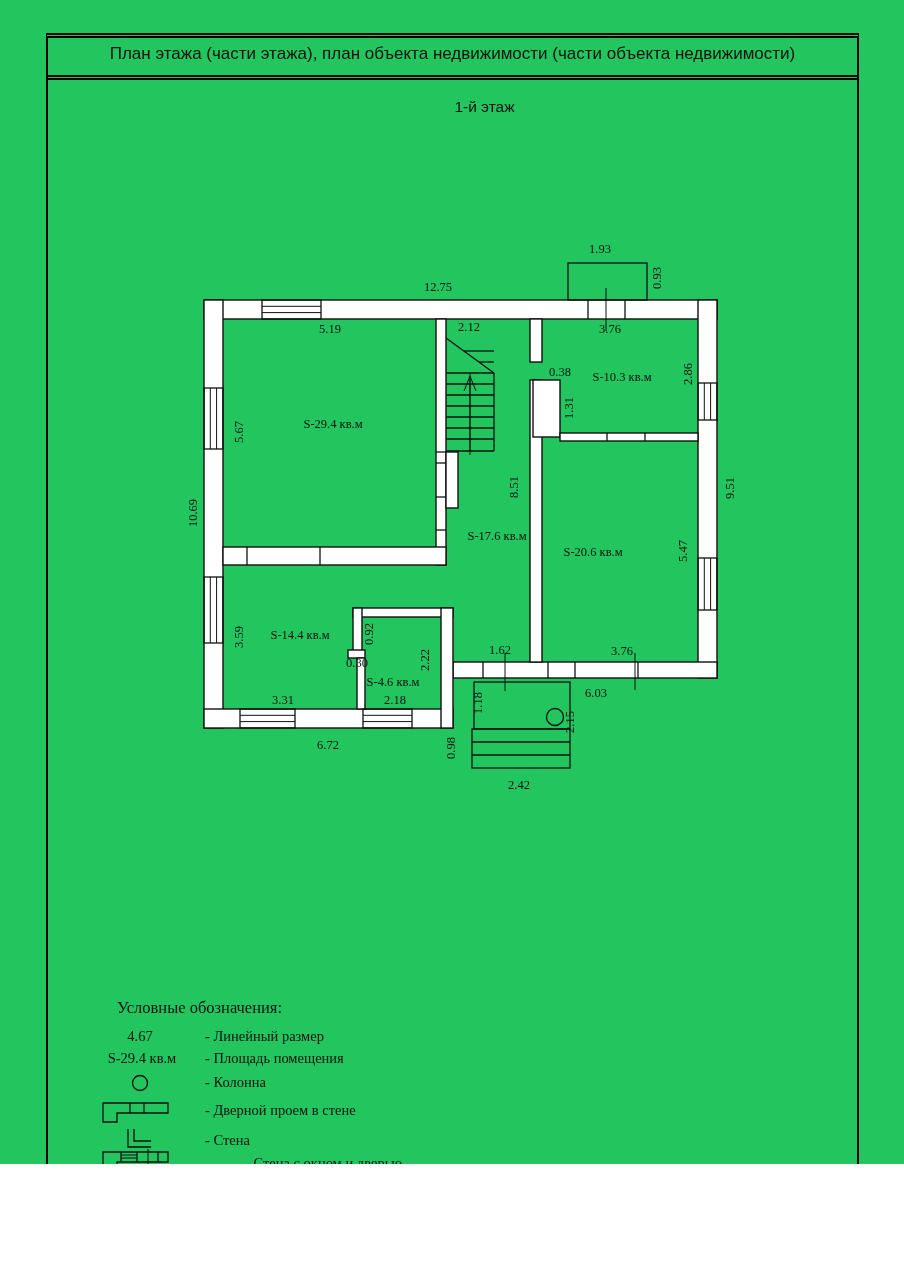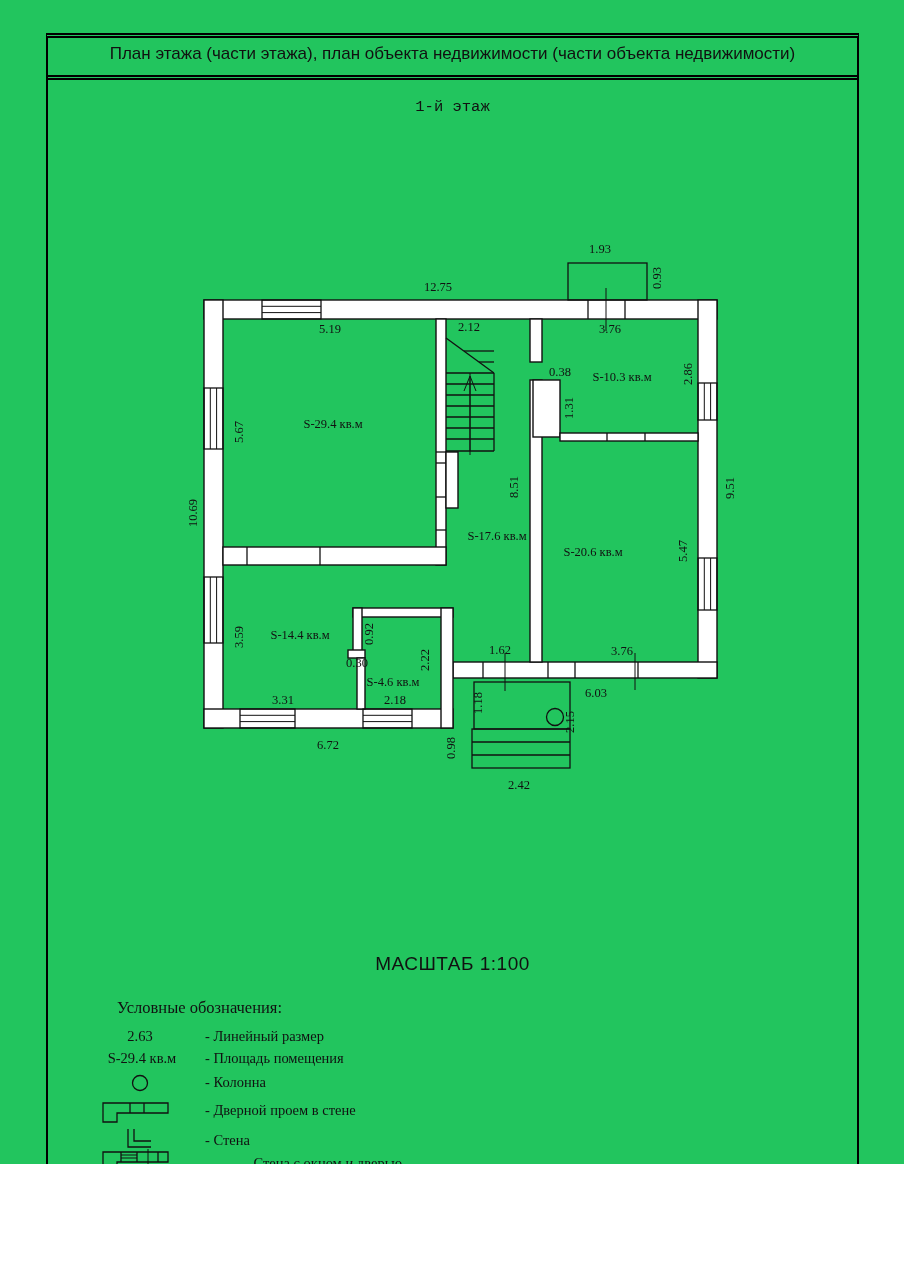--- a/index.html
+++ b/index.html
@@ -6,21 +6,21 @@
   .page{position:relative;width:904px;height:1164px;background:#22c55e;overflow:hidden;
         font-family:"Liberation Serif", serif;color:#111;}
   .frame{position:absolute;left:46px;top:33px;width:813px;height:1224px;
          border-left:2px solid #000;border-right:2px solid #000;
          border-top:5px double #000;border-bottom:5px double #000;box-sizing:border-box;}
   .header{position:absolute;left:46px;top:33px;width:813px;height:47px;
           border-bottom:5px double #000;box-sizing:border-box;
           display:flex;align-items:center;justify-content:center;
           font-family:"Liberation Sans", sans-serif;font-size:17px;}
   .floor-label{position:absolute;left:46px;top:98px;width:813px;text-align:center;
-          font-family:Liberation Mono, monospace;font-size:15.5px;}
+          font-family:Liberation Sans, sans-serif;font-size:15.5px;padding-left:32px;}
   .scale-label{position:absolute;left:46px;top:953px;width:813px;text-align:center;
           font-family:"Liberation Sans", sans-serif;font-size:19px;letter-spacing:.5px;}
   .legend-title{position:absolute;left:117px;top:998px;font-size:16.5px;}
   .lg-sample{position:absolute;text-align:center;font-size:14.5px;}
   .lg-label{position:absolute;left:205px;font-size:14.5px;white-space:nowrap;text-align:center;}
   svg{position:absolute;left:0;top:0;}
   svg .w{fill:#fff;stroke:#111;stroke-width:1.4;}
   svg .ln{fill:none;stroke:#111;stroke-width:1.3;}
   svg .thin{fill:none;stroke:#111;stroke-width:1;}
   svg text{fill:#111;}
@@ -211,24 +211,23 @@
         <text x="395" y="704" class="dim">2.18</text>
         <text x="283" y="704" class="dim">3.31</text>
         <text x="328" y="749" class="dim">6.72</text>
         <text x="455" y="748" transform="rotate(-90 455 748)" class="dim">0.98</text>
         <text x="482" y="703" transform="rotate(-90 482 703)" class="dim">1.18</text>
         <text x="574" y="722" transform="rotate(-90 574 722)" class="dim">2.15</text>
         <text x="519" y="789" class="dim">2.42</text>
       </g>
   </svg>
 
-  <div class="scale-label">МАСШТАБ 1:100</div>
   <div class="legend-title">Условные обозначения:</div>
 
-  <div class="lg-sample" style="left:100px;top:1028px;width:80px;">2.63</div>
+  <div class="lg-sample" style="left:100px;top:1028px;width:80px;">4.67</div>
   <div class="lg-label" style="top:1028px;">- Линейный размер</div>
 
   <div class="lg-sample" style="left:92px;top:1050px;width:100px;">S-29.4 кв.м</div>
   <div class="lg-label" style="top:1050px;">- Площадь помещения</div>
 
   <div class="lg-label" style="top:1074px;">- Колонна</div>
   <div class="lg-label" style="top:1102px;">- Дверной проем в стене</div>
   <div class="lg-label" style="top:1132px;">- Стена</div>
   <div class="lg-label" style="top:1155px;margin-left:40px;">- Стена с окном и дверью</div>
   <div class="lg-label" style="top:1195px;">- Лестница</div>

